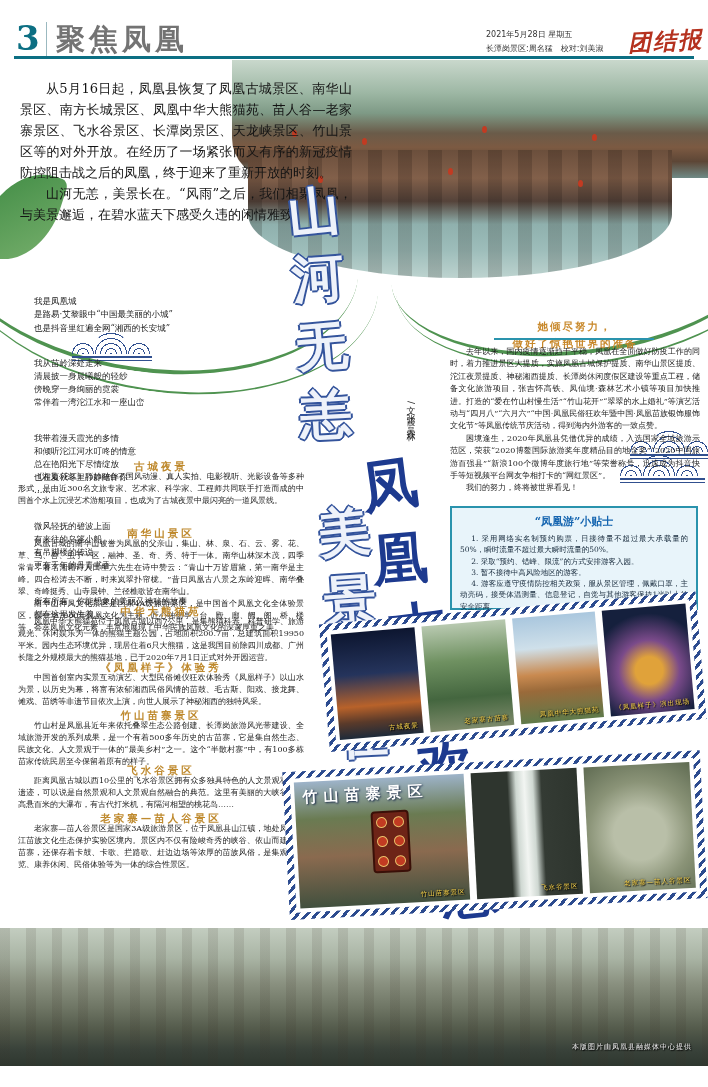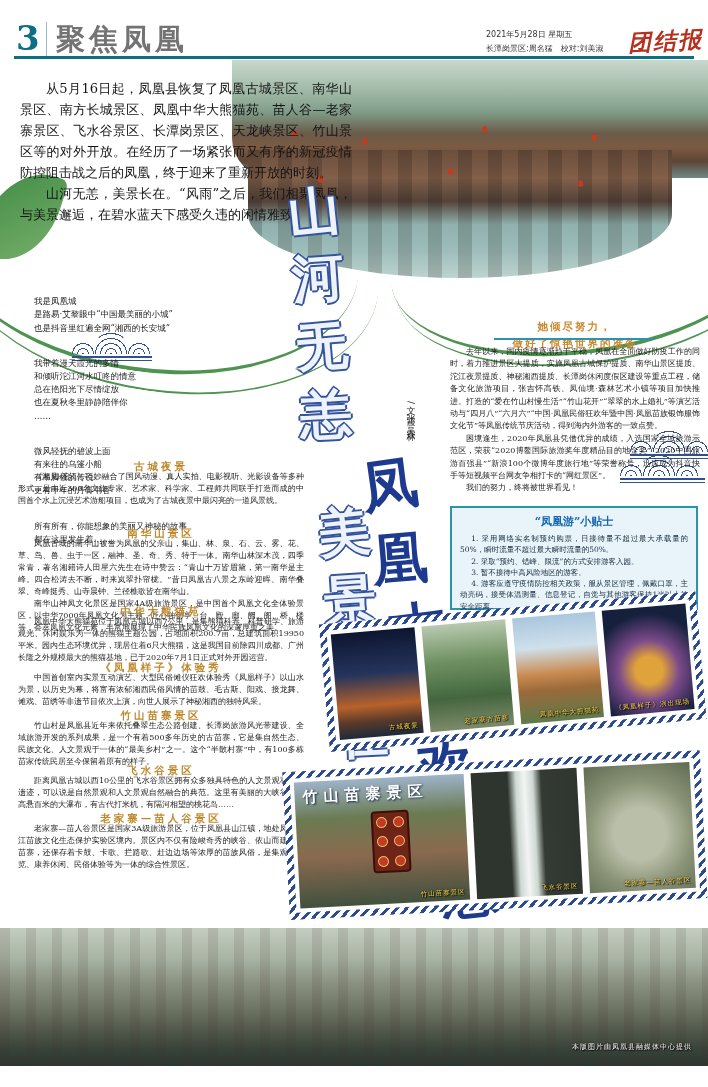--- a/index.html
+++ b/index.html
@@ -182,20 +182,24 @@
         <span class="c3"></span>
       </div>
     <div class="cloud-base"></div>
       <div class="cloud-base2"></div>
   </div>
 
   <div class="abs poem" style="left:34px;top:282px;white-space:pre-line;">
     <p>我是凤凰城
 是路易·艾黎眼中“中国最美丽的小城”
 也是抖音里红遍全网“湘西的长安城”</p>
+    <p>我从苗岭深处走来
+清晨披一身晨曦般的轻纱
+傍晚穿一身绚丽的霓裳
+常伴着一湾沱江水和一座山峦</p>
     <p>我带着漫天霞光的多情
 和倾听沱江河水叮咚的情意
 总在艳阳光下尽情绽放
 也在夏秋冬里静静陪伴你
 ……</p>
     <p>微风轻抚的碧波上面
 有来往的乌篷小船
 有吊脚楼的传说
 更有千年的丹青书香</p>
     <p>所有所有，你能想象的美丽又神秘的故事

